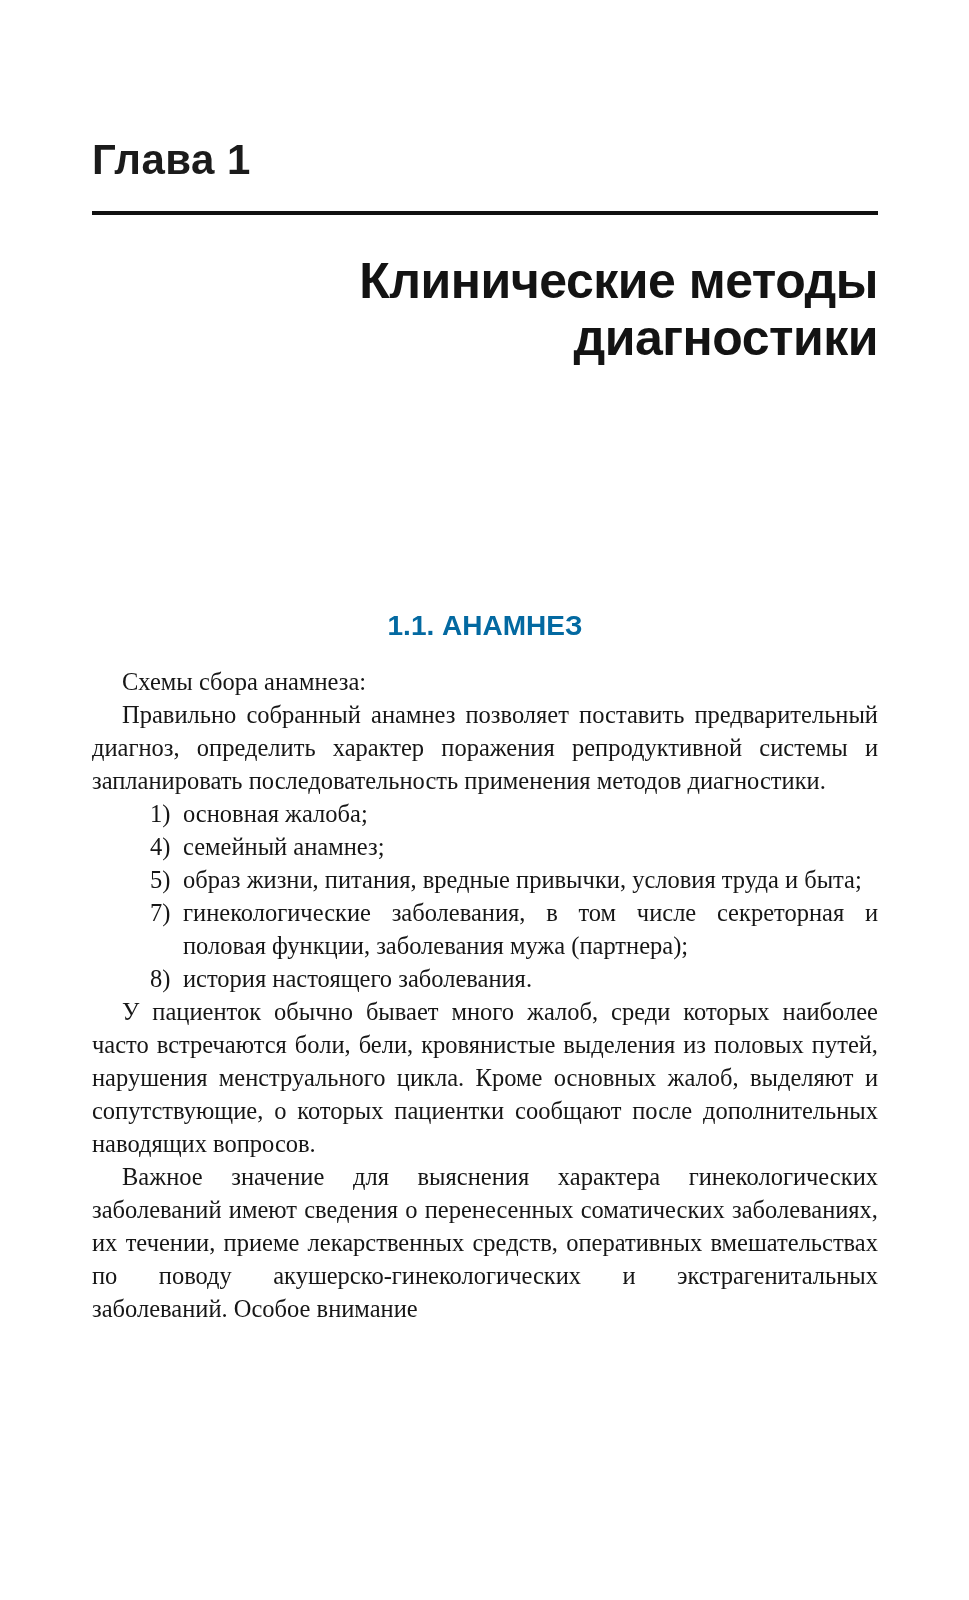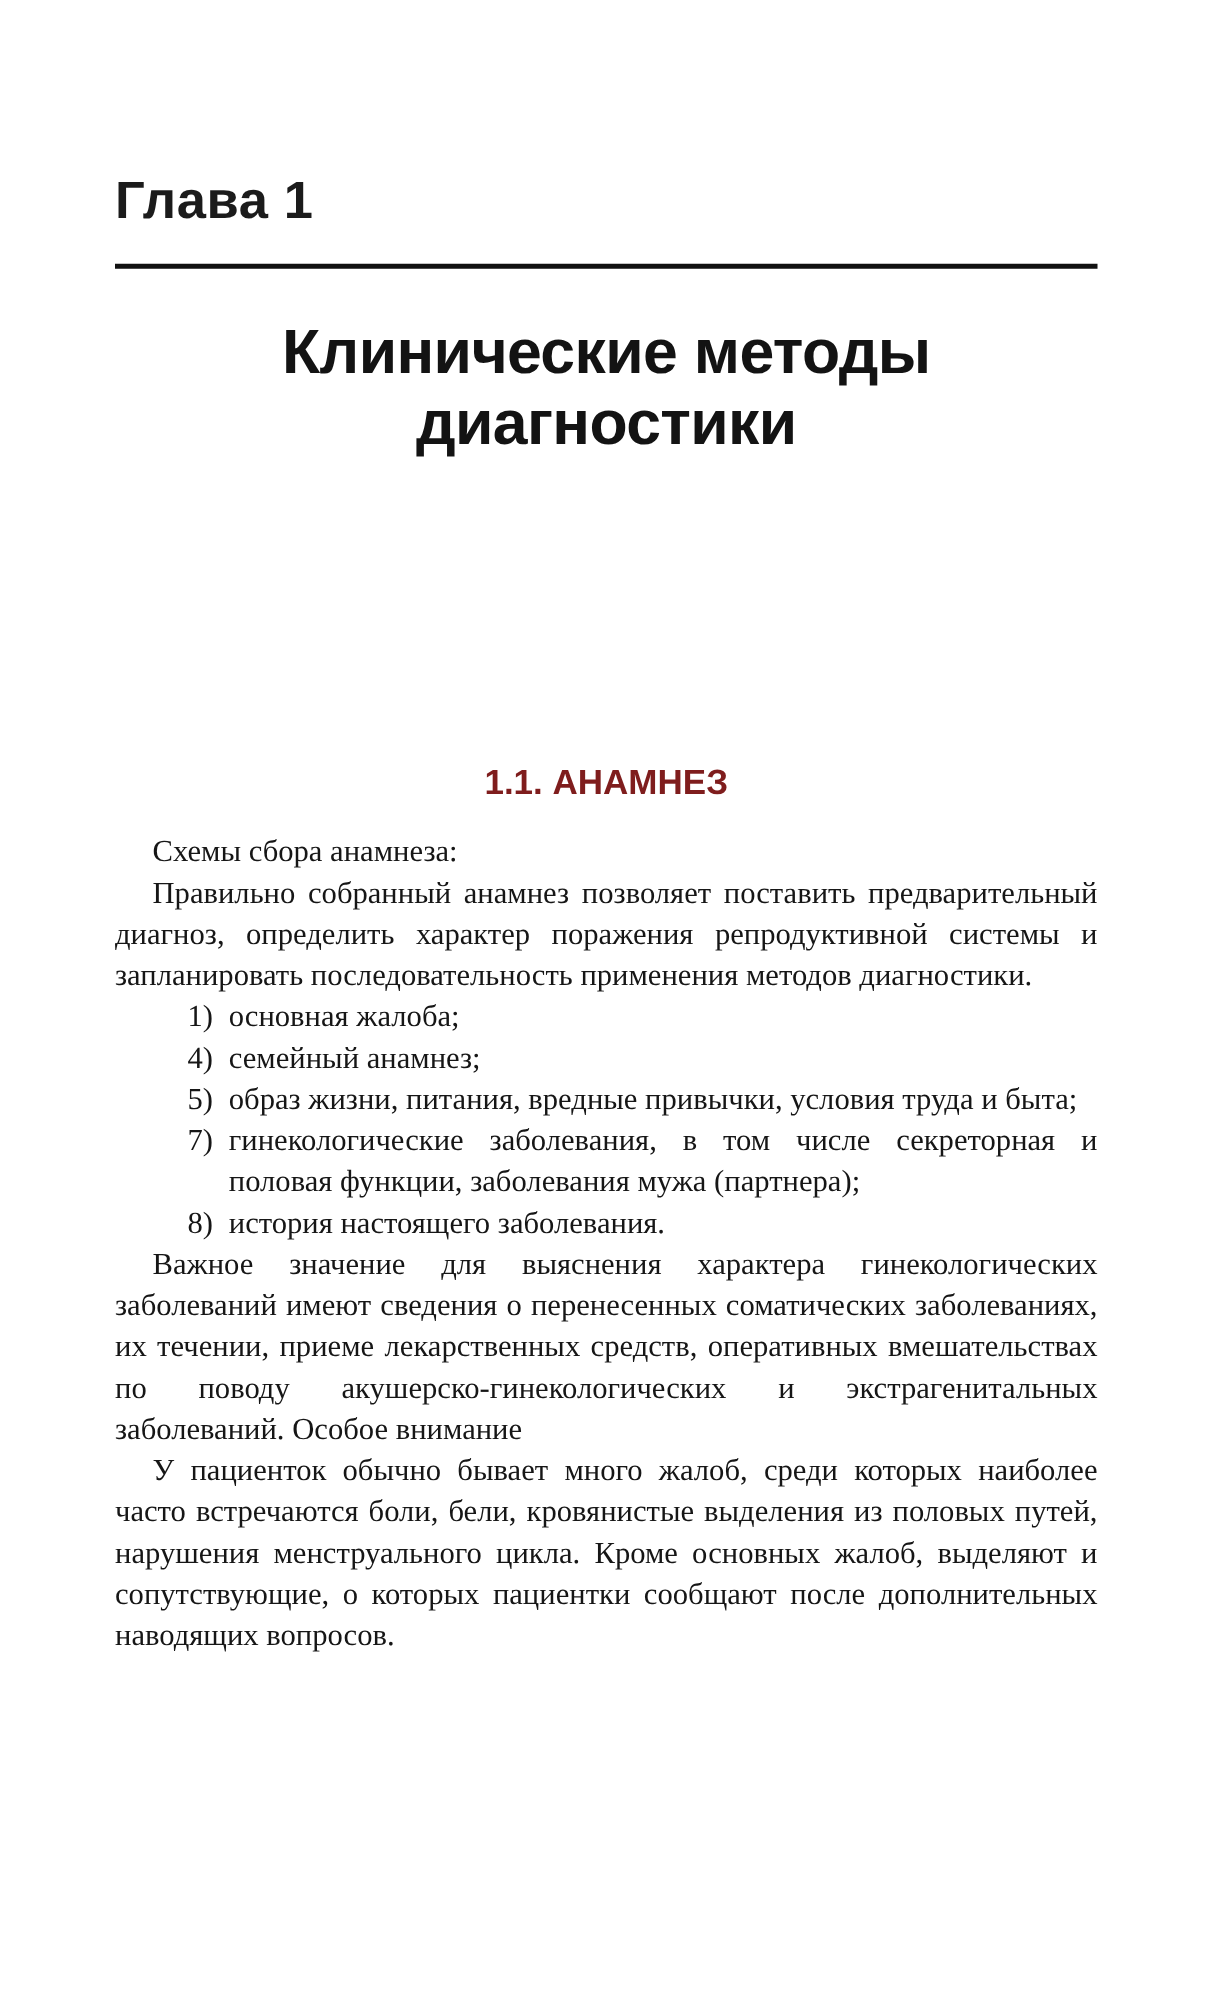--- a/index.html
+++ b/index.html
@@ -41,32 +41,32 @@
     background: #111111;
     width: 100%;
   }
   .title {
     margin: 38px 0 0 0;
     font-family: "Liberation Sans", "DejaVu Sans", sans-serif;
     font-weight: bold;
     font-size: 50px;
     line-height: 57px;
     letter-spacing: -0.5px;
-    text-align: center;
+    text-align: right;
     color: #131313;
   }
   .section-heading {
     margin: 242px 0 22px 0;
     font-family: "Liberation Sans", "DejaVu Sans", sans-serif;
     font-weight: bold;
     font-size: 28px;
     line-height: 34px;
     text-align: center;
     letter-spacing: 0;
-    color: #7f1d1d;
+    color: #0369a1;
   }
   p.para {
     margin: 0;
     text-indent: 30px;
   }
   .list {
     margin: 0;
   }
   p.list-item {
     margin: 0;
@@ -98,18 +98,18 @@
     <p class="para">Правильно собранный анамнез позволяет поставить предварительный диагноз, определить характер поражения репродуктивной системы и запланировать последовательность применения методов диагностики.</p>
 
     <div class="list">
       <p class="list-item"><span class="num">1)</span><span>основная жалоба;</span></p>
       <p class="list-item"><span class="num">4)</span><span>семейный анамнез;</span></p>
       <p class="list-item"><span class="num">5)</span><span>образ жизни, питания, вредные привычки, условия труда и быта;</span></p>
       <p class="list-item"><span class="num">7)</span><span>гинекологические заболевания, в том числе секреторная и половая функции, заболевания мужа (партнера);</span></p>
       <p class="list-item"><span class="num">8)</span><span>история настоящего заболевания.</span></p>
     </div>
 
+    <p class="para">У пациенток обычно бывает много жалоб, среди которых наиболее часто встречаются боли, бели, кровянистые выделения из половых путей, нарушения менструального цикла. Кроме основных жалоб, выделяют и сопутствующие, о которых пациентки сообщают после дополнительных наводящих вопросов.</p>
+
     <p class="para">Важное значение для выяснения характера гинекологических заболеваний имеют сведения о перенесенных соматических заболеваниях, их течении, приеме лекарственных средств, оперативных вмешательствах по поводу акушерско-гинекологических и экстрагенитальных заболеваний. Особое внимание</p>
-
-    <p class="para">У пациенток обычно бывает много жалоб, среди которых наиболее часто встречаются боли, бели, кровянистые выделения из половых путей, нарушения менструального цикла. Кроме основных жалоб, выделяют и сопутствующие, о которых пациентки сообщают после дополнительных наводящих вопросов.</p>
 
   </div>
 </div>
 
 </body></html>

